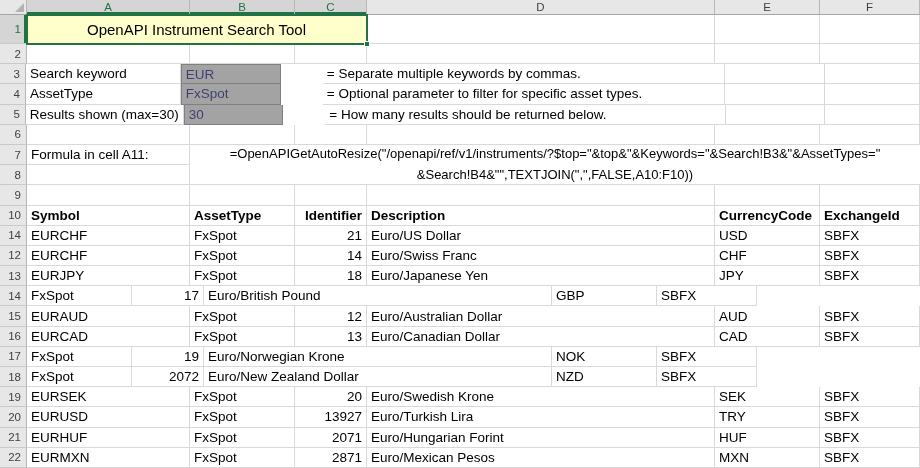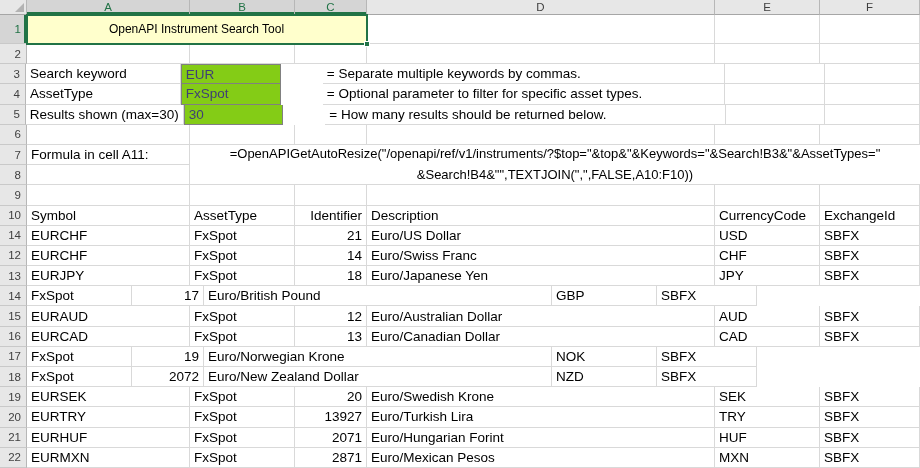--- a/index.html
+++ b/index.html
@@ -22,25 +22,25 @@
   .r { display:flex; height:20.2px; }
   .r.r1 { height:29px; }
   .rh { width:27px; background:#E7E7E7; border-right:1px solid #B7B7B7; border-bottom:1px solid #C9C9C9;
         color:#3F3F3F; font-size:11.5px; display:flex; align-items:center; justify-content:flex-end; padding-right:5px; }
   .rh.sel { background:#D5D5D5; color:#217346; box-shadow: inset -2px 0 0 #217346; }
 
   
   .c { border-right:1px solid #D9D9D9; border-bottom:1px solid #D9D9D9; padding:0 4px;
        font-size:13.5px; color:#000; display:flex; align-items:center; white-space:nowrap; overflow:visible; }
   .c.num { justify-content:flex-end; }
-  .c.bold { font-weight:normal; }
+  .c.bold { font-weight:bold; }
   .c.note { border-right:none; position:relative; z-index:2;margin-left:42px; }
-  .c.input { background:#84cc16; border:1px solid #808080; color:#3F3F76; }
+  .c.input { background:#a3a3a3; border:1px solid #808080; color:#3F3F76; }
   .c.input.stack-b { border-top:none; }
-  .title-cell { background:#FFFFCC; justify-content:center; font-size:12px; color:#000; }
+  .title-cell { background:#FFFFCC; justify-content:center; font-size:15px; color:#000; }
 
   
   .stackcol { display:flex; flex-direction:column; }
   .merged { flex-direction:column; justify-content:center; align-items:center; border-right:none;
             text-align:center; font-size:13px; line-height:20.2px; }
 
   
   .sel-outline { position:absolute; left:26px; top:14px; width:342px; height:31px;
                  border:2px solid #217346; pointer-events:none; z-index:5; }
   .fill-handle { position:absolute; right:-4px; bottom:-4px; width:6px; height:6px;
@@ -229,21 +229,21 @@
     <div class="rh">19</div>
     <div class="c w-a">EURSEK</div>
     <div class="c w-b">FxSpot</div>
     <div class="c w-c num">20</div>
     <div class="c w-d">Euro/Swedish Krone</div>
     <div class="c w-e">SEK</div>
     <div class="c w-f">SBFX</div>
   </div>
   <div class="r">
     <div class="rh">20</div>
-    <div class="c w-a">EURTRY</div>
+    <div class="c w-a">EURUSD</div>
     <div class="c w-b">FxSpot</div>
     <div class="c w-c num">13927</div>
     <div class="c w-d">Euro/Turkish Lira</div>
     <div class="c w-e">TRY</div>
     <div class="c w-f">SBFX</div>
   </div>
   <div class="r">
     <div class="rh">21</div>
     <div class="c w-a">EURHUF</div>
     <div class="c w-b">FxSpot</div>

